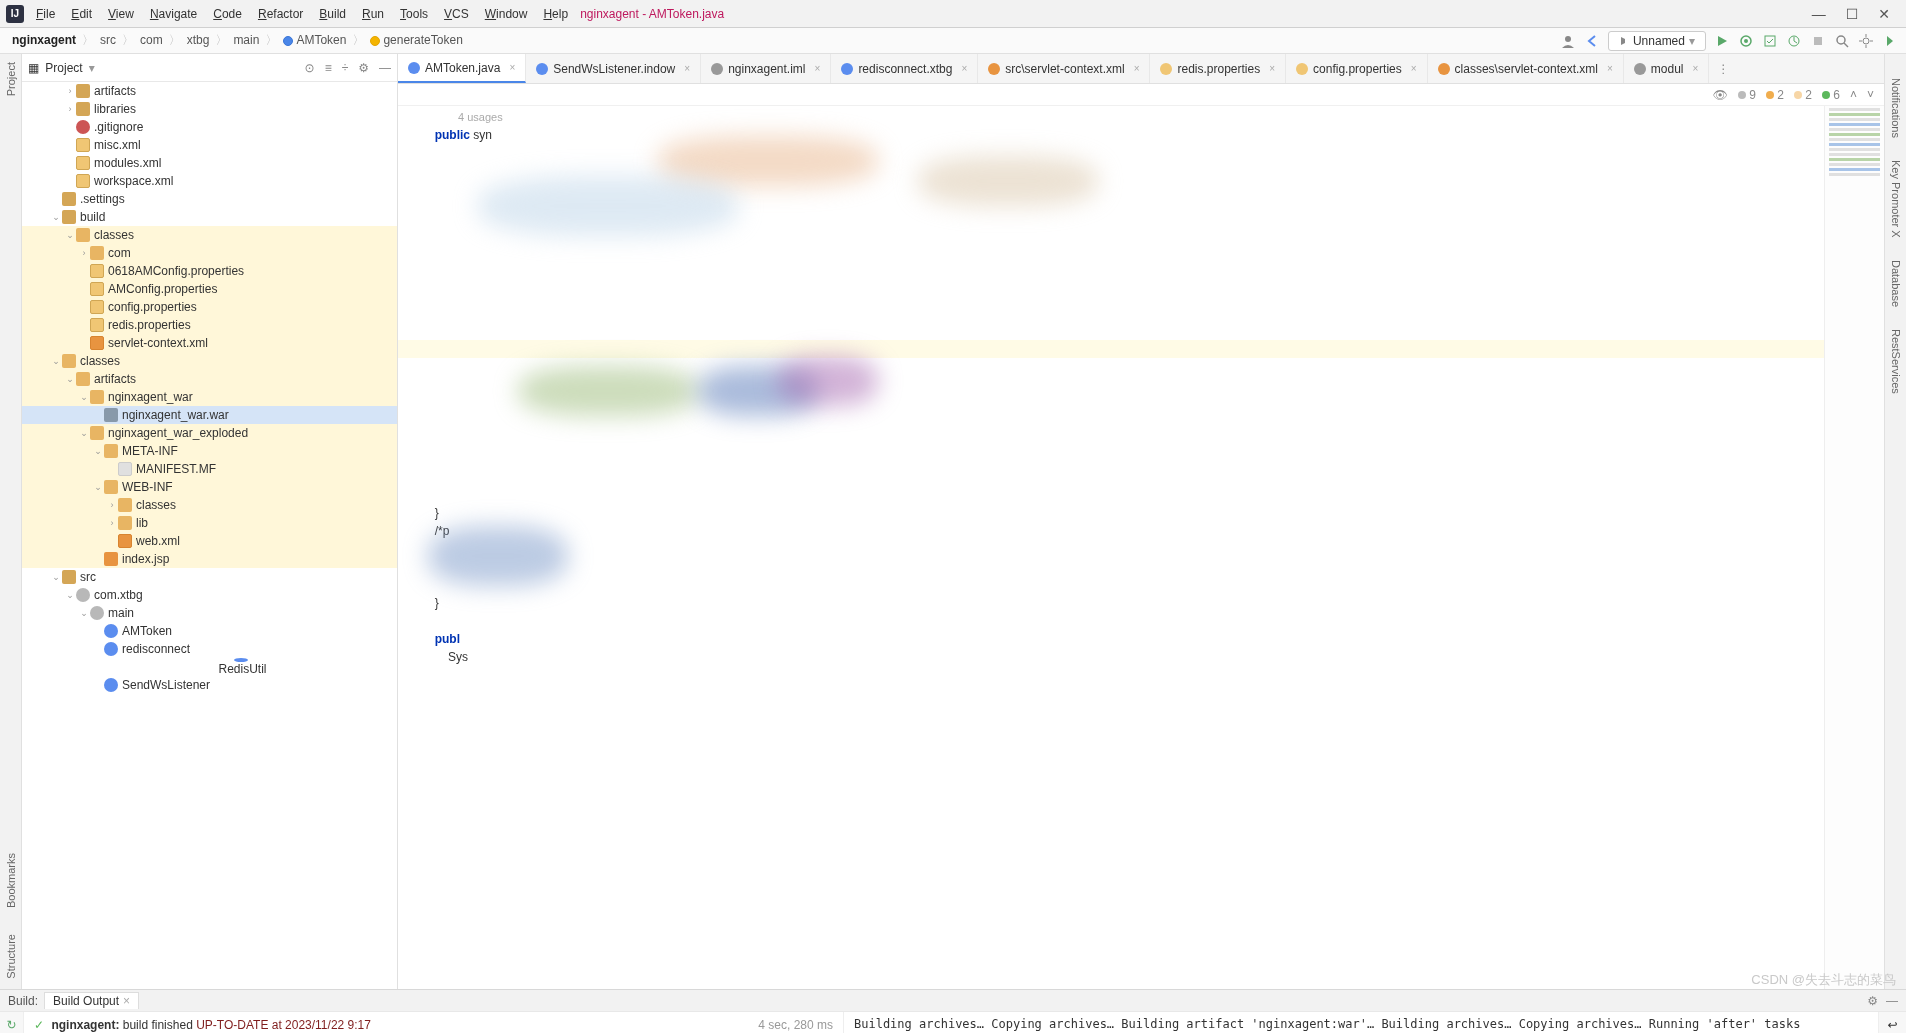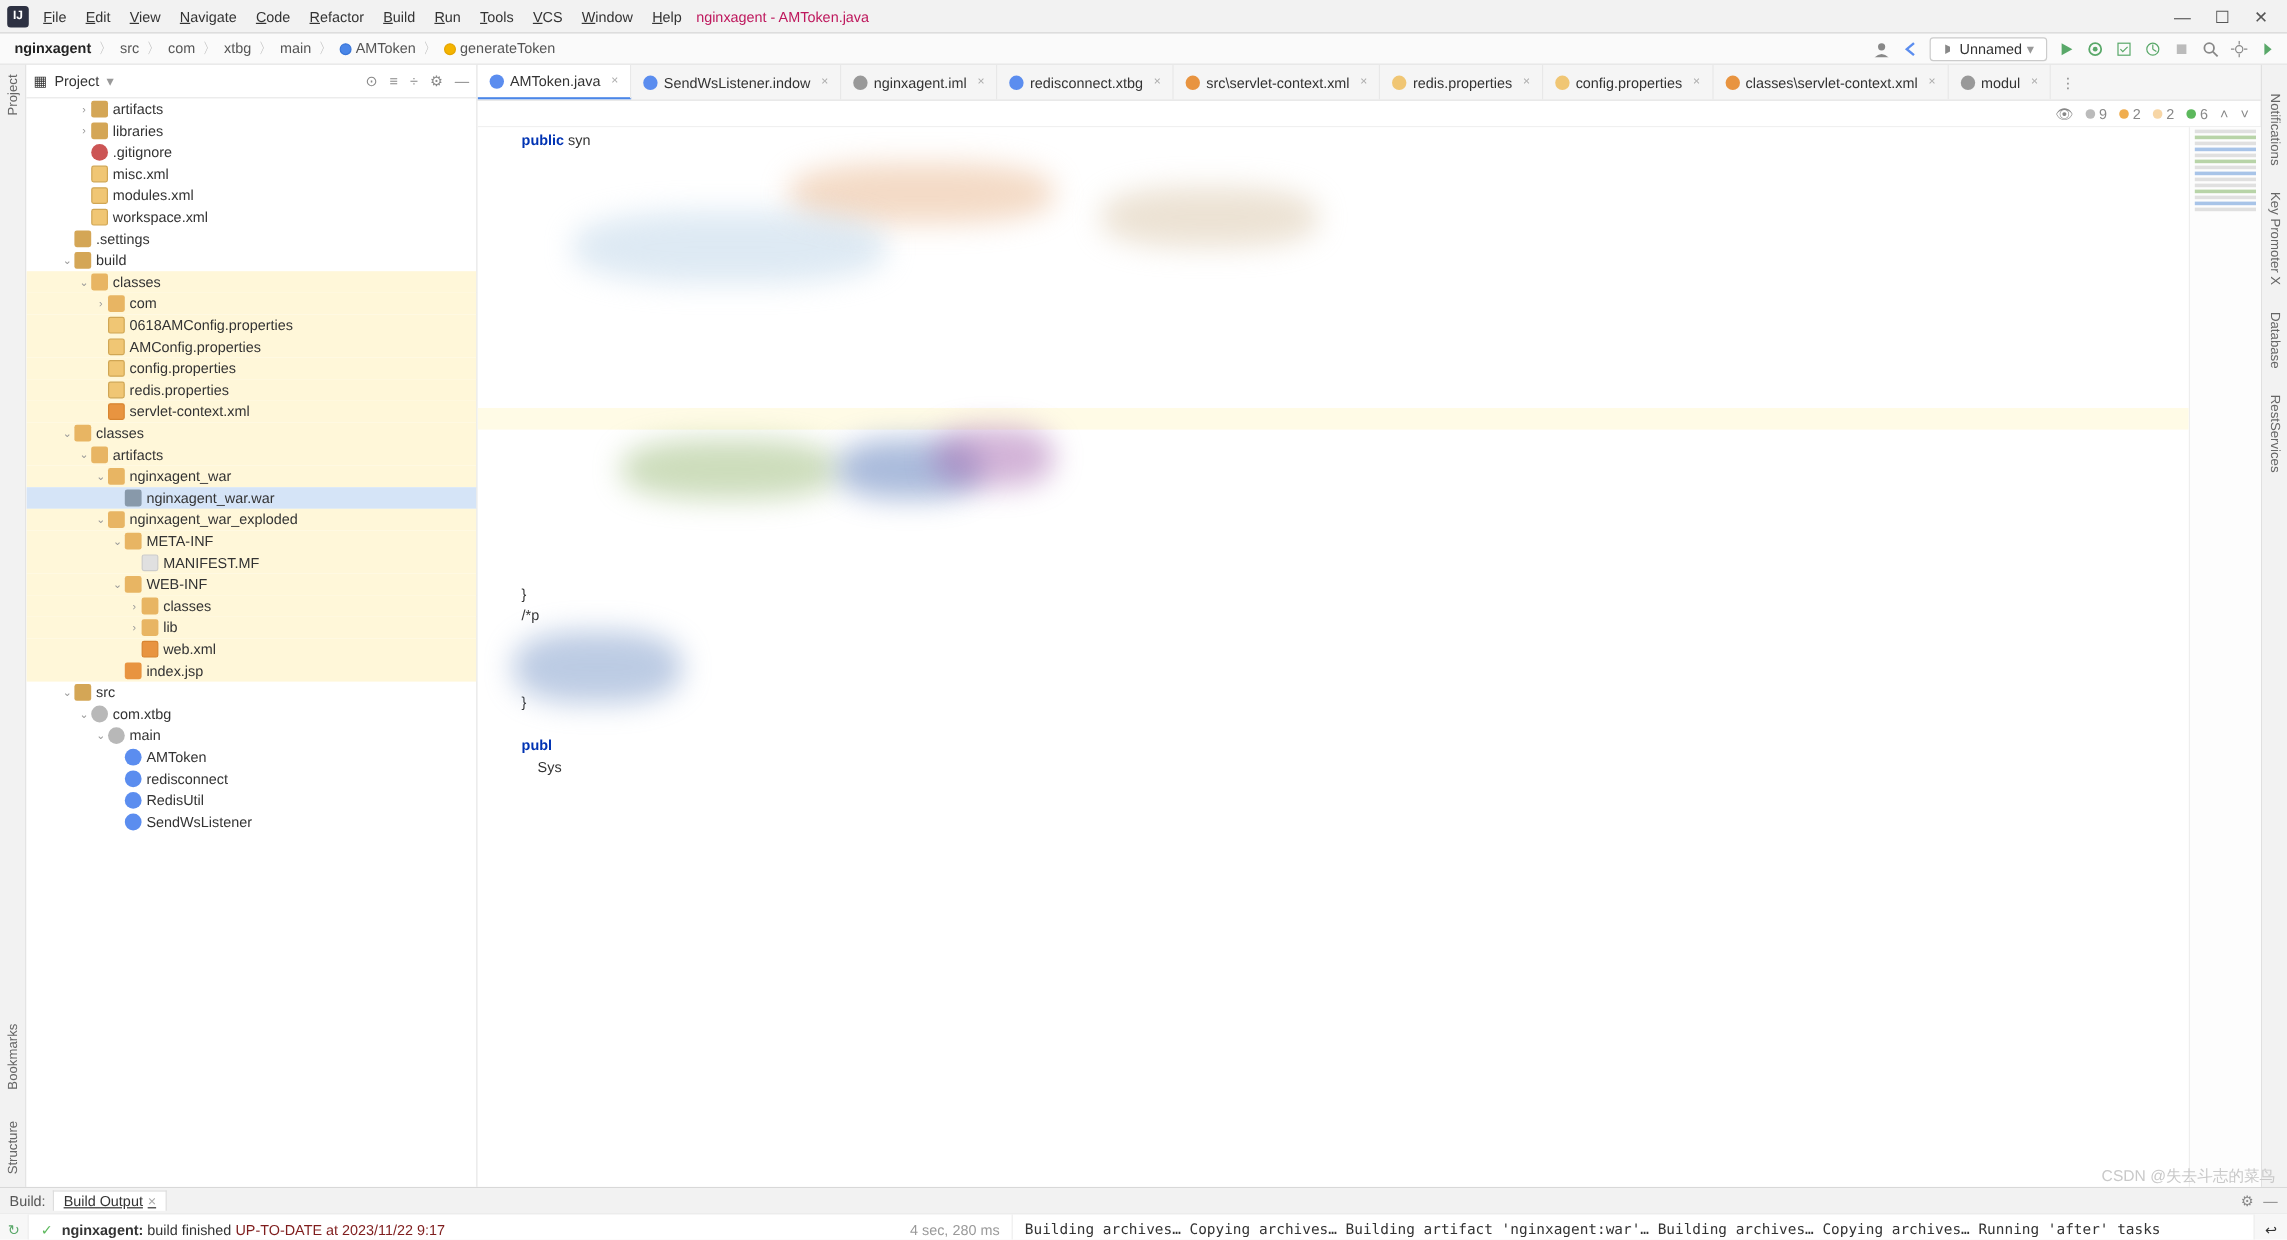--- a/index.html
+++ b/index.html
@@ -66,21 +66,21 @@
 .code .kw { color:#0033b3; font-weight:bold;}
 .code pre { white-space:pre; }
 .hl-line { background:#fffbe6; position:absolute; left:0; right:0; height:18px;}
 .minimap { width:60px; background:#fdfdfd; border-left:1px solid #eee;}
 .minimap .ml { height:3px; margin:2px 4px; background:#e0e0e0;}
 .minimap .ml.a { background:#b8d4a8;}
 .minimap .ml.b { background:#a8c4e8;}
 .smear { position:absolute; border-radius:40%; filter:blur(12px); opacity:0.5;}
 .buildbar { display:flex; align-items:center; height:22px; background:#f2f2f2; border-top:1px solid #d8d8d8; padding:0 8px; gap:6px;}
 .buildbar .lbl { color:#555;}
-.buildbar .tabb { background:#fff; border:1px solid #ddd; border-bottom:none; padding:1px 8px; display:flex; align-items:center; gap:4px;text-decoration:underline;}
+.buildbar .tabb { background:#fff; border:1px solid #ddd; border-bottom:none; padding:1px 8px; display:flex; align-items:center; gap:4px;}
 .buildbar .bicons { margin-left:auto; display:flex; gap:8px; color:#888;}
 .buildout { height:160px; display:flex; background:#fff; border-top:1px solid #e8e8e8;}
 .bo-left { width:24px; background:#f7f7f7; border-right:1px solid #eee; display:flex; flex-direction:column; align-items:center; gap:8px; padding-top:6px;}
 .bo-tree { width:820px; border-right:1px solid #eee; padding:6px 10px; font-size:12px;}
 .bo-tree .chk { color:#5cb85c; margin-right:4px;}
 .bo-tree .bname { font-weight:bold;}
 .bo-tree .dim { color:#7f1d1d;}
 .bo-tree .dur { float:right; color:#999;}
 .bo-log { flex:1; font-family:Consolas,monospace; font-size:12px; line-height:17px; padding:4px 10px; color:#333; overflow:hidden;}
 .bo-right { width:28px; background:#f7f7f7; border-left:1px solid #eee; display:flex; flex-direction:column; align-items:center; gap:8px; padding-top:6px;}
@@ -349,21 +349,21 @@
         <div class="tnode" style="padding-left: 70px;">
           <span class="exp"></span>
           <span class="nic cls"></span>
           <span>AMToken</span>
         </div>
         <div class="tnode" style="padding-left: 70px;">
           <span class="exp"></span>
           <span class="nic cls"></span>
           <span>redisconnect</span>
         </div>
-        <div class="tnode" style="padding-left: 70px;">
+        <div class="tnode" style="padding-left: 70px; flex-direction: column;">
           <span class="exp"></span>
           <span class="nic cls"></span>
           <span>RedisUtil</span>
         </div>
         <div class="tnode" style="padding-left: 70px;">
           <span class="exp"></span>
           <span class="nic cls"></span>
           <span>SendWsListener</span>
         </div>
       </div>
@@ -423,20 +423,21 @@
       <span><span class="dot gr"></span> <span>9</span></span>
       <span><span class="dot y"></span> <span>2</span></span>
       <span><span class="dot y" style="opacity:.5"></span> <span>2</span></span>
       <span><span class="dot g"></span> <span>6</span></span>
       <span>˄</span>
       <span>˅</span>
     </div>
     <div class="editrow">
       <div class="code" id="code">
         <div class="hl-line" style="top:234px"></div>
+        <div class="usages">4 usages</div>
         <pre id="codelines">        <span class="kw">public</span> syn
         
         
         
         
         
         
         
         
         

